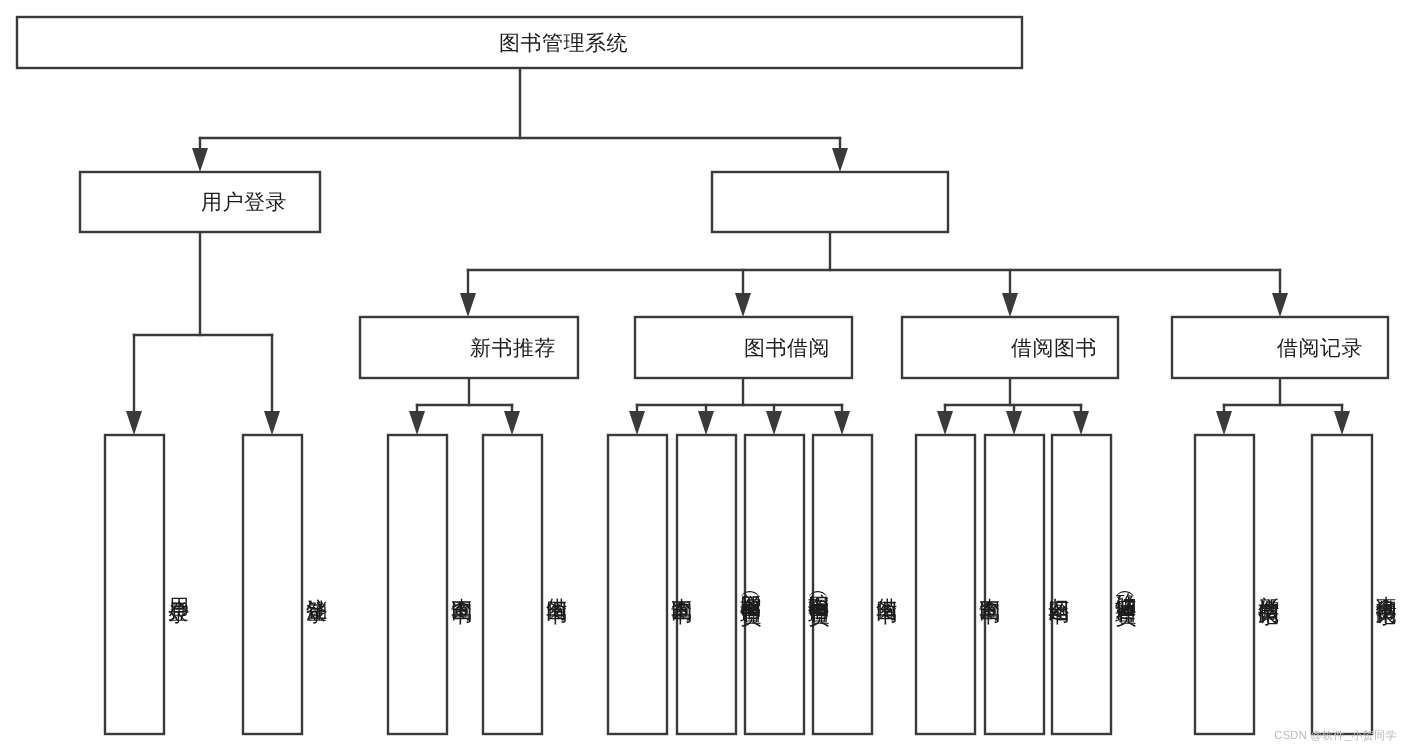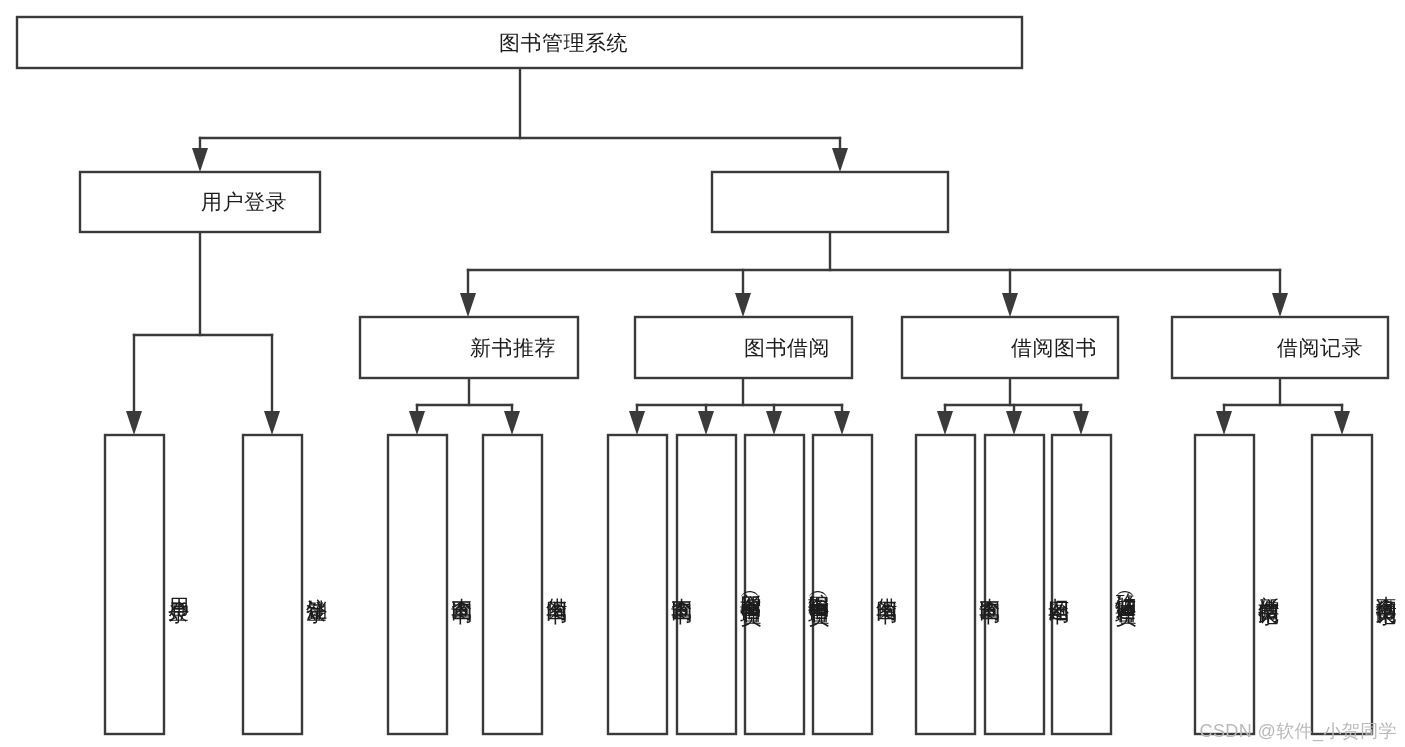--- a/index.html
+++ b/index.html
@@ -62,21 +62,21 @@
     stroke-linecap: square;
   }
   .arrow-head {
     fill: #3a3a3a;
     stroke: none;
   }
   #watermark {
     position: absolute;
     right: 8px;
     bottom: 4px;
-    font-size: 18px;
+    font-size: 11px;
     color: #b9b9b9;
     font-family: "Liberation Sans", "DejaVu Sans", sans-serif;
     white-space: nowrap;
     letter-spacing: 0.4px;
   }
 </style>
 </head>
 <body>
 
 <div id="diagram-root">

